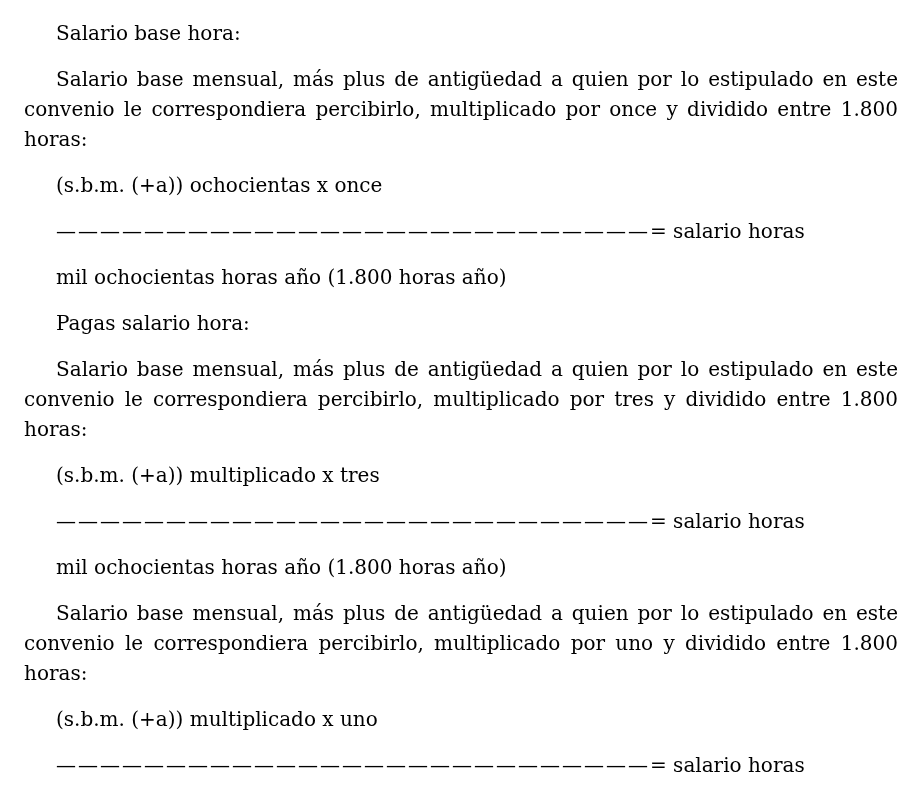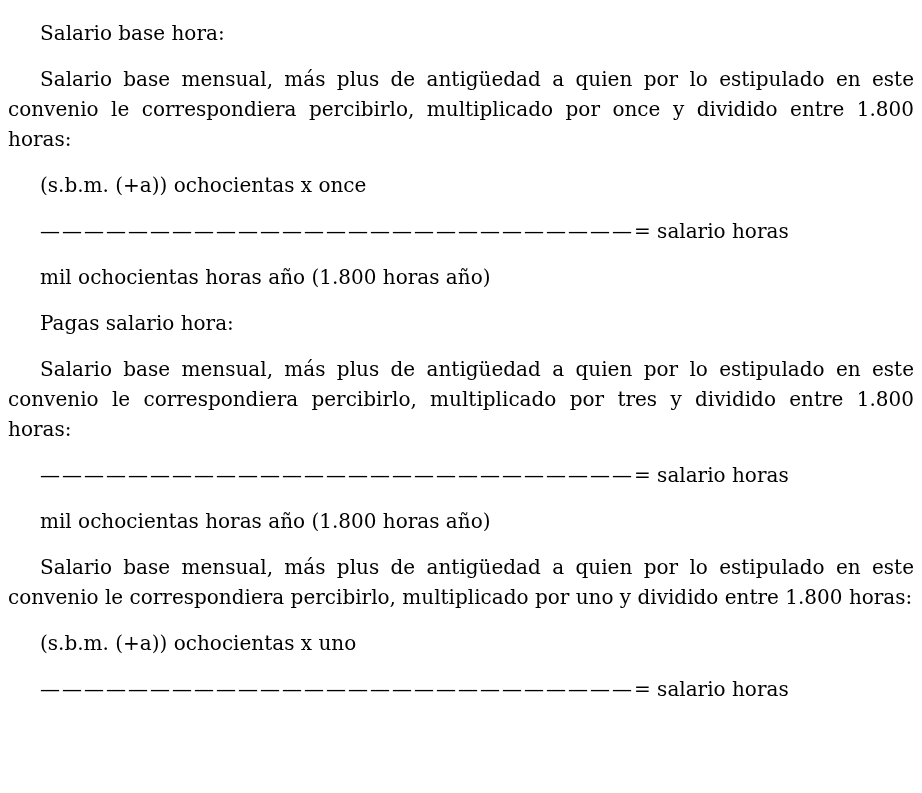--- a/index.html
+++ b/index.html
@@ -8,21 +8,21 @@
     height: 793px;
     box-sizing: border-box;
     padding: 2px 8px;
     background: #ffffff;
     color: #000000;
     font-family: "DejaVu Serif", serif;
     font-size: 20px;
     overflow: hidden;
   }
   p {
-    margin: 16px 0;
+    margin: 16px 16px;
     line-height: 30px;
     text-indent: 32px;
   }
   .para { text-align: justify; }
   .divider-dashes { letter-spacing: 2px; white-space: nowrap; }
 </style>
 </head>
 <body>
 
 <div>
@@ -31,24 +31,25 @@
     <p>Salario base hora:</p>
     <p class="para">Salario base mensual, más plus de antigüedad a quien por lo estipulado en este convenio le correspondiera percibirlo, multiplicado por once y dividido entre 1.800 horas:</p>
     <p>(s.b.m. (+a)) ochocientas x once</p>
     <p><span class="divider-dashes">———————————————————————————</span><span>= salario horas</span></p>
     <p>mil ochocientas horas año (1.800 horas año)</p>
   </section>
 
   <section>
     <p>Pagas salario hora:</p>
     <p class="para">Salario base mensual, más plus de antigüedad a quien por lo estipulado en este convenio le correspondiera percibirlo, multiplicado por tres y dividido entre 1.800 horas:</p>
+    <p>(s.b.m. (+a)) multiplicado x tres</p>
     <p><span class="divider-dashes">———————————————————————————</span><span>= salario horas</span></p>
     <p>mil ochocientas horas año (1.800 horas año)</p>
   </section>
 
   <section>
     <p class="para">Salario base mensual, más plus de antigüedad a quien por lo estipulado en este convenio le correspondiera percibirlo, multiplicado por uno y dividido entre 1.800 horas:</p>
-    <p>(s.b.m. (+a)) ochocientas x uno</p>
+    <p>(s.b.m. (+a)) multiplicado x uno</p>
     <p><span class="divider-dashes">———————————————————————————</span><span>= salario horas</span></p>
 
   </section>
 
 </div>
 
 </body></html>

